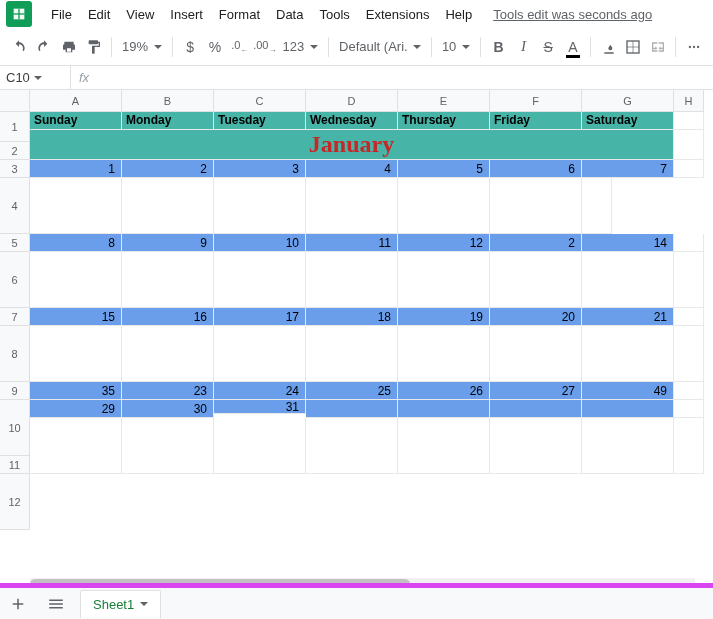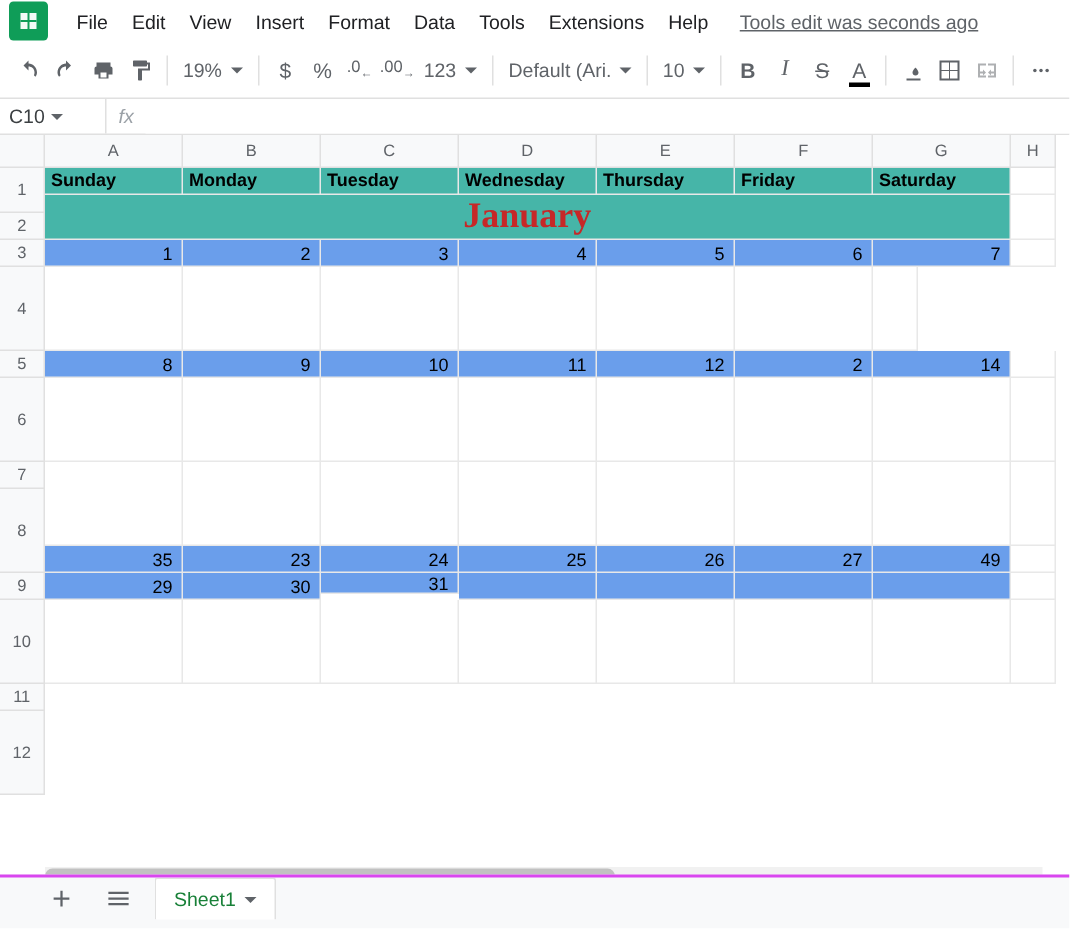--- a/index.html
+++ b/index.html
@@ -40,21 +40,21 @@
   .day-header { background: #46b5a8; color: #000; font-weight: bold; font-size: 12px; display:flex; align-items:flex-end; padding-bottom:2px;}
   .date-cell { background: #6a9eeb; color: #000; font-size: 12px; display:flex; align-items:center; justify-content:flex-end; padding-right:6px;}
   .event-cell { color: #c62828; font-size: 12px; display:flex; align-items:flex-end; padding-bottom:4px; }
   .blank-cell { background: #fff; }
 
   .selected-cell { outline: 2px solid #1a73e8; outline-offset: -1px; z-index: 2; }
 
   .hscroll { position: absolute; left: 30px; right: 18px; bottom: 0; height: 12px; background: #f1f1f1; }
   .hscroll-thumb { position: absolute; left: 0; top: 1px; height: 10px; width: 380px; background: #c1c1c1; border-radius: 5px; }
 
-  .tabs-row { position: absolute; bottom: 0; left: 0; right: 0; height: 36px; border-top: 2px solid #d946ef; display: flex; align-items: flex-start; padding: 0 27px; gap: 10px; background:#f8f9fa;}
+  .tabs-row { position: absolute; bottom: 0; left: 0; right: 0; height: 36px; border-top: 5px solid #d946ef; display: flex; align-items: center; padding: 0 4px; gap: 10px; background:#f8f9fa;}
   .tab-btn { width: 28px; height: 28px; display:flex; align-items:center; justify-content:center; color:#5f6368; cursor:pointer;}
   .sheet-tab { display:flex; align-items:center; gap:6px; padding: 6px 12px; background:#fff; border: 1px solid #e0e0e0; border-bottom: none; font-size:13px; color:#188038; cursor:pointer; border-radius: 2px 2px 0 0;}
 
   svg { display: block; }
 </style>
 </head>
 <body>
 
 <div class="topbar">
   <div class="sheets-logo">
@@ -252,20 +252,30 @@
       <div class="cell event-cell" style="width:92px;height:56px"></div>
       <div class="cell event-cell" style="width:92px;height:56px"></div>
       <div class="cell event-cell" style="width:92px;height:56px"></div>
       <div class="cell event-cell" style="width:92px;height:56px"></div>
       <div class="cell event-cell" style="width:92px;height:56px"></div>
       <div class="cell event-cell" style="width:92px;height:56px"></div>
       <div class="cell event-cell" style="width:92px;height:56px"></div>
       <div class="cell blank-cell" style="width:30px;height:56px"></div>
     </div>
 
+    <div class="grid-row">
+      <div class="cell date-cell" style="width:92px;height:18px">15</div>
+      <div class="cell date-cell" style="width:92px;height:18px">16</div>
+      <div class="cell date-cell" style="width:92px;height:18px">17</div>
+      <div class="cell date-cell" style="width:92px;height:18px">18</div>
+      <div class="cell date-cell" style="width:92px;height:18px">19</div>
+      <div class="cell date-cell" style="width:92px;height:18px">20</div>
+      <div class="cell date-cell" style="width:92px;height:18px">21</div>
+      <div class="cell blank-cell" style="width:30px;height:18px"></div>
+    </div>
 
     <div class="grid-row">
       <div class="cell event-cell" style="width:92px;height:56px"></div>
       <div class="cell event-cell" style="width:92px;height:56px"></div>
       <div class="cell event-cell" style="width:92px;height:56px"></div>
       <div class="cell event-cell" style="width:92px;height:56px"></div>
       <div class="cell event-cell" style="width:92px;height:56px"></div>
       <div class="cell event-cell" style="width:92px;height:56px"></div>
       <div class="cell event-cell" style="width:92px;height:56px"></div>
       <div class="cell blank-cell" style="width:30px;height:56px"></div>

